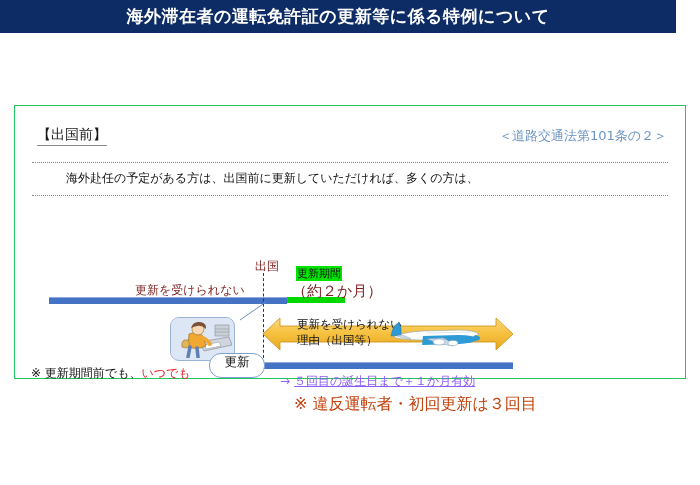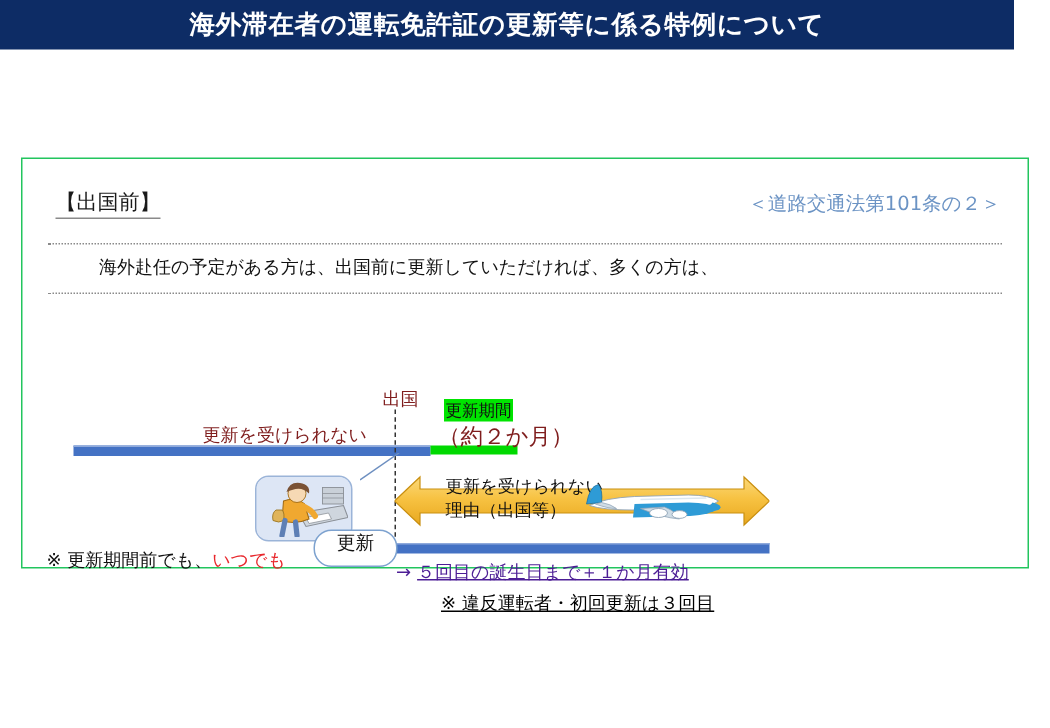--- a/index.html
+++ b/index.html
@@ -208,34 +208,33 @@
     line-height: 1.5;
     white-space: nowrap;
   }
   #note-left .red-u {
     color: #e8262b;
   }
 
   
   #note-right-1 {
     position: absolute;
-    left: 249px; top: 267px;
+    left: 265px; top: 267px;
     font-size: 12px;
-    color: #4c1d95;
+    color: #8b5cf6;
     white-space: nowrap;
   }
   #note-right-1 .arrow { text-decoration: none; padding-right: 4px; }
   #note-right-1 .u { text-decoration: underline; }
   #note-right-2 {
     position: absolute;
     left: 279px; top: 288px;
-    font-size: 12px;
-    color: #000000;
-    white-space: nowrap;
-    text-decoration: underline;
+    font-size: 16px;
+    color: #c2410c;
+    white-space: nowrap;
   }
 </style>
 </head>
 <body>
 
 <div id="title-bar">
   <span class="title-text">海外滞在者の運転免許証の更新等に係る特例について</span>
 </div>
 
 <div id="content-panel">

